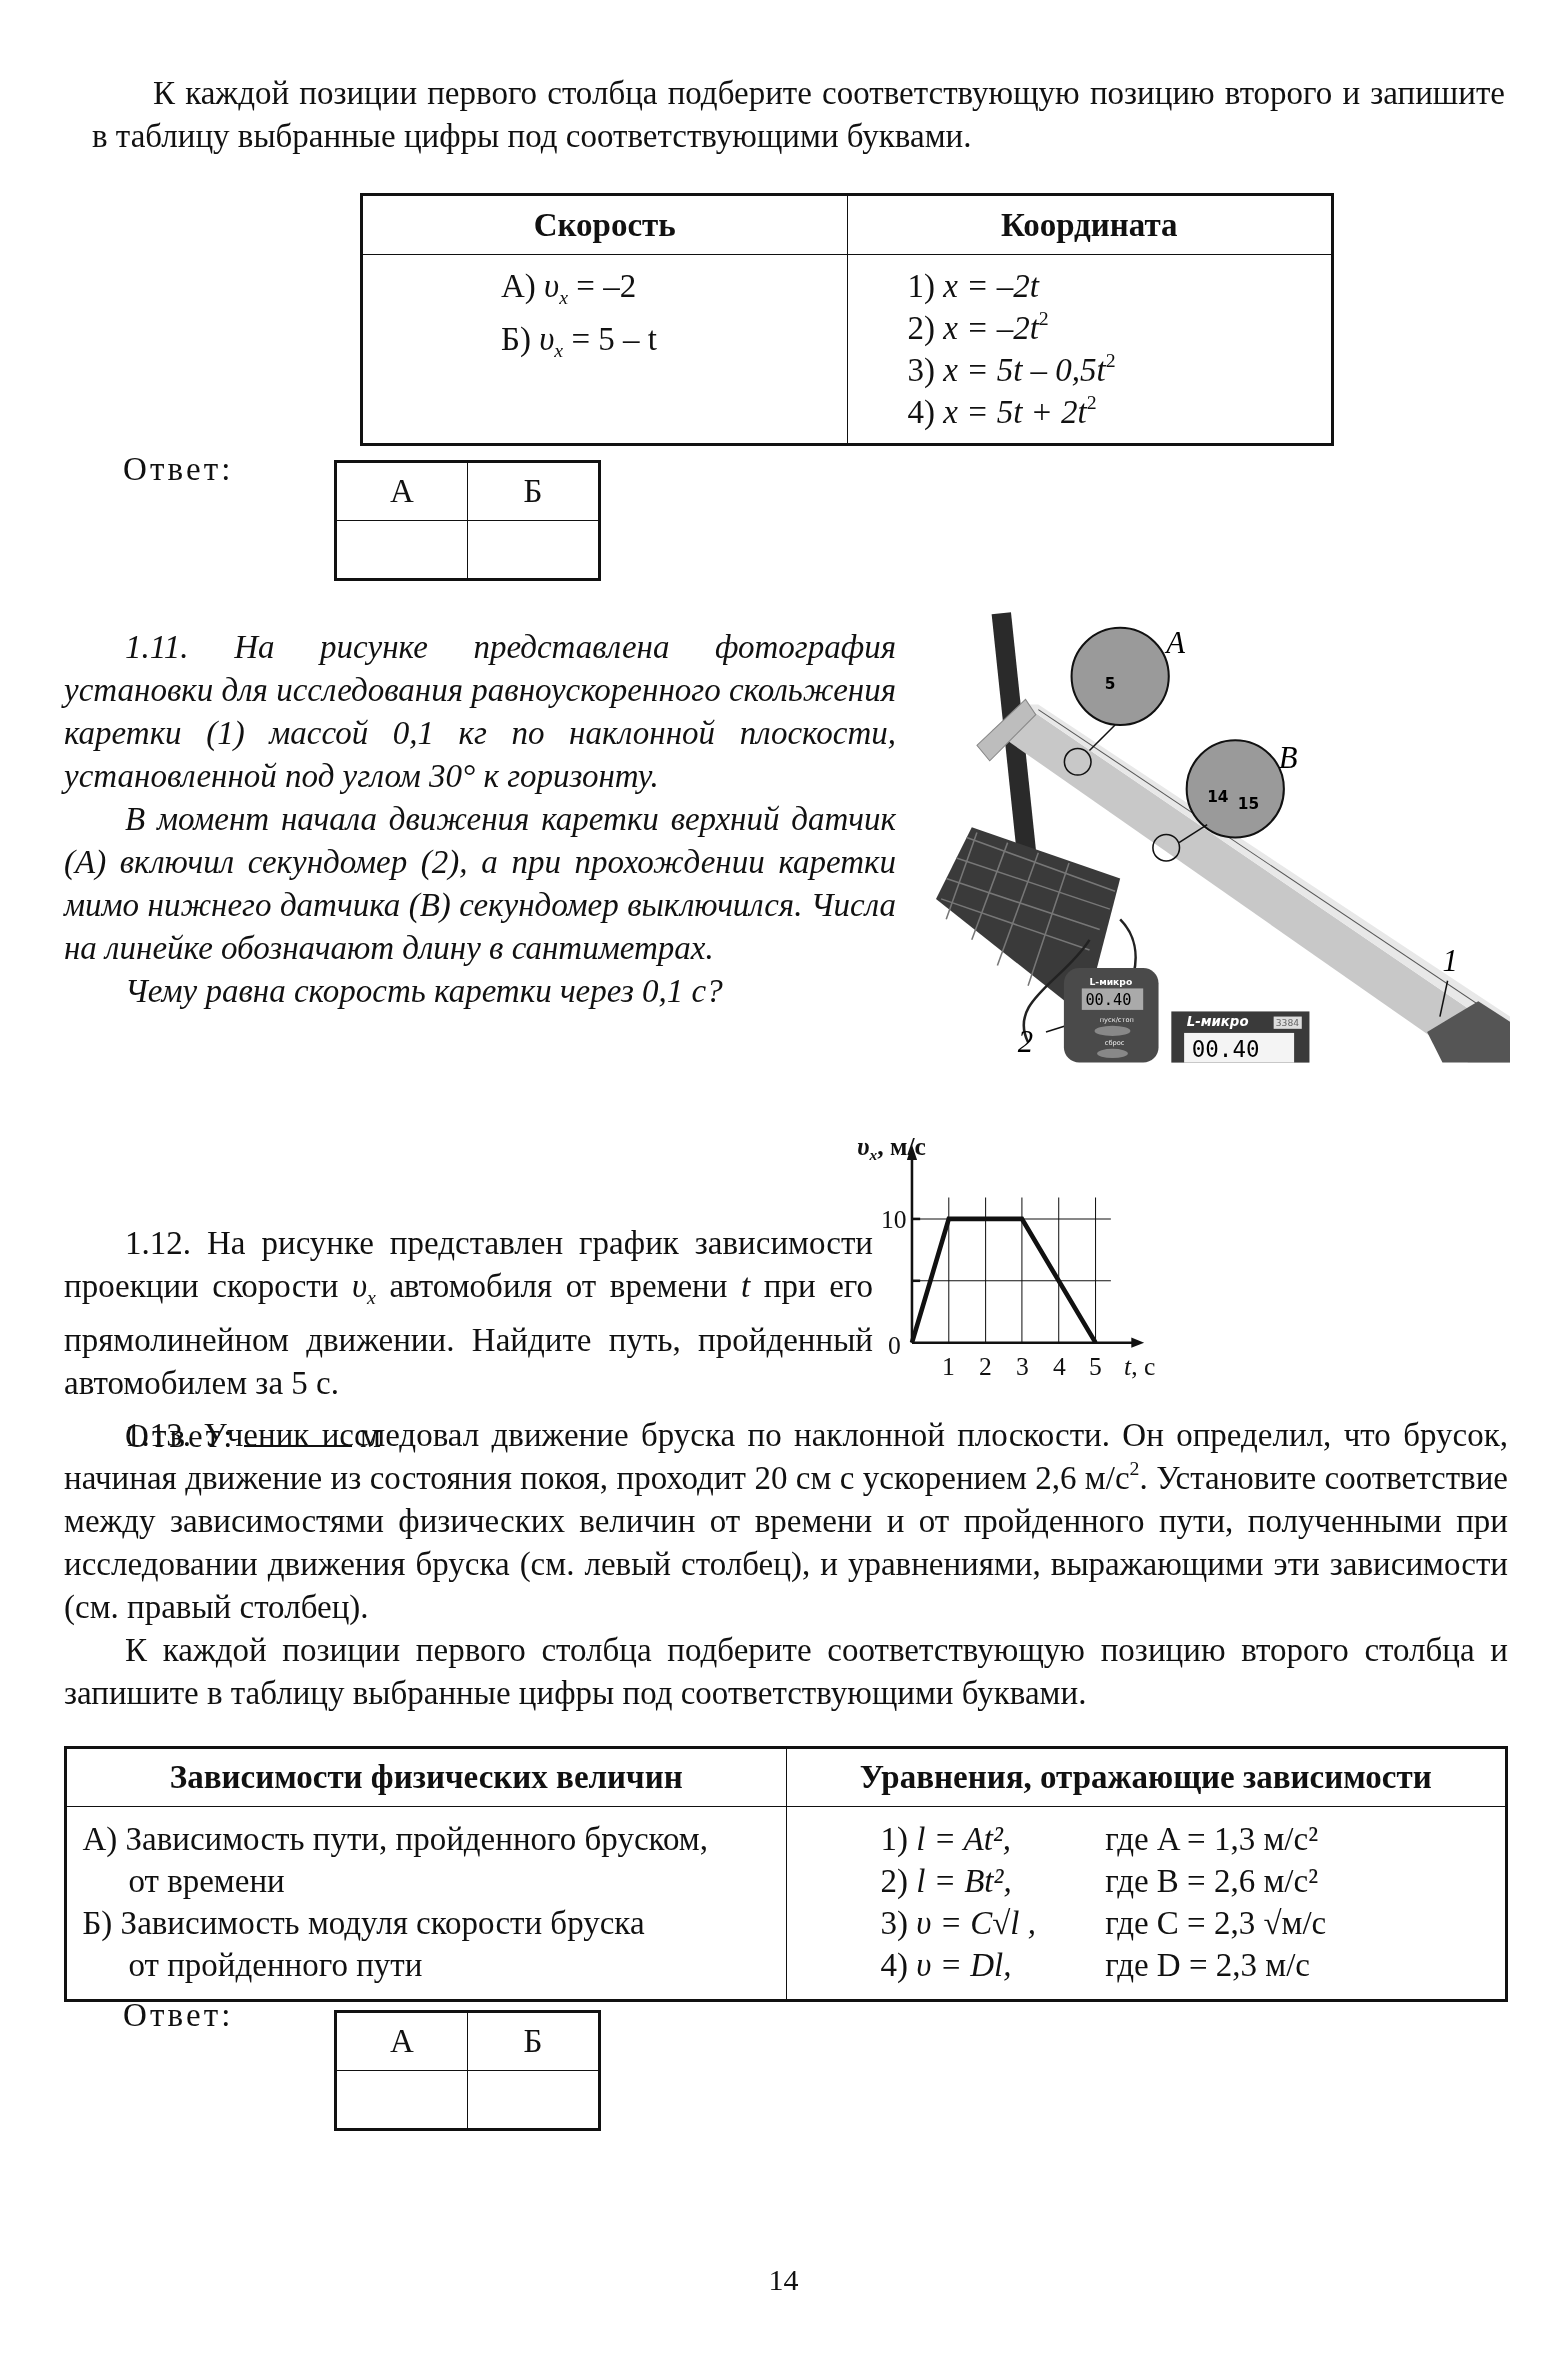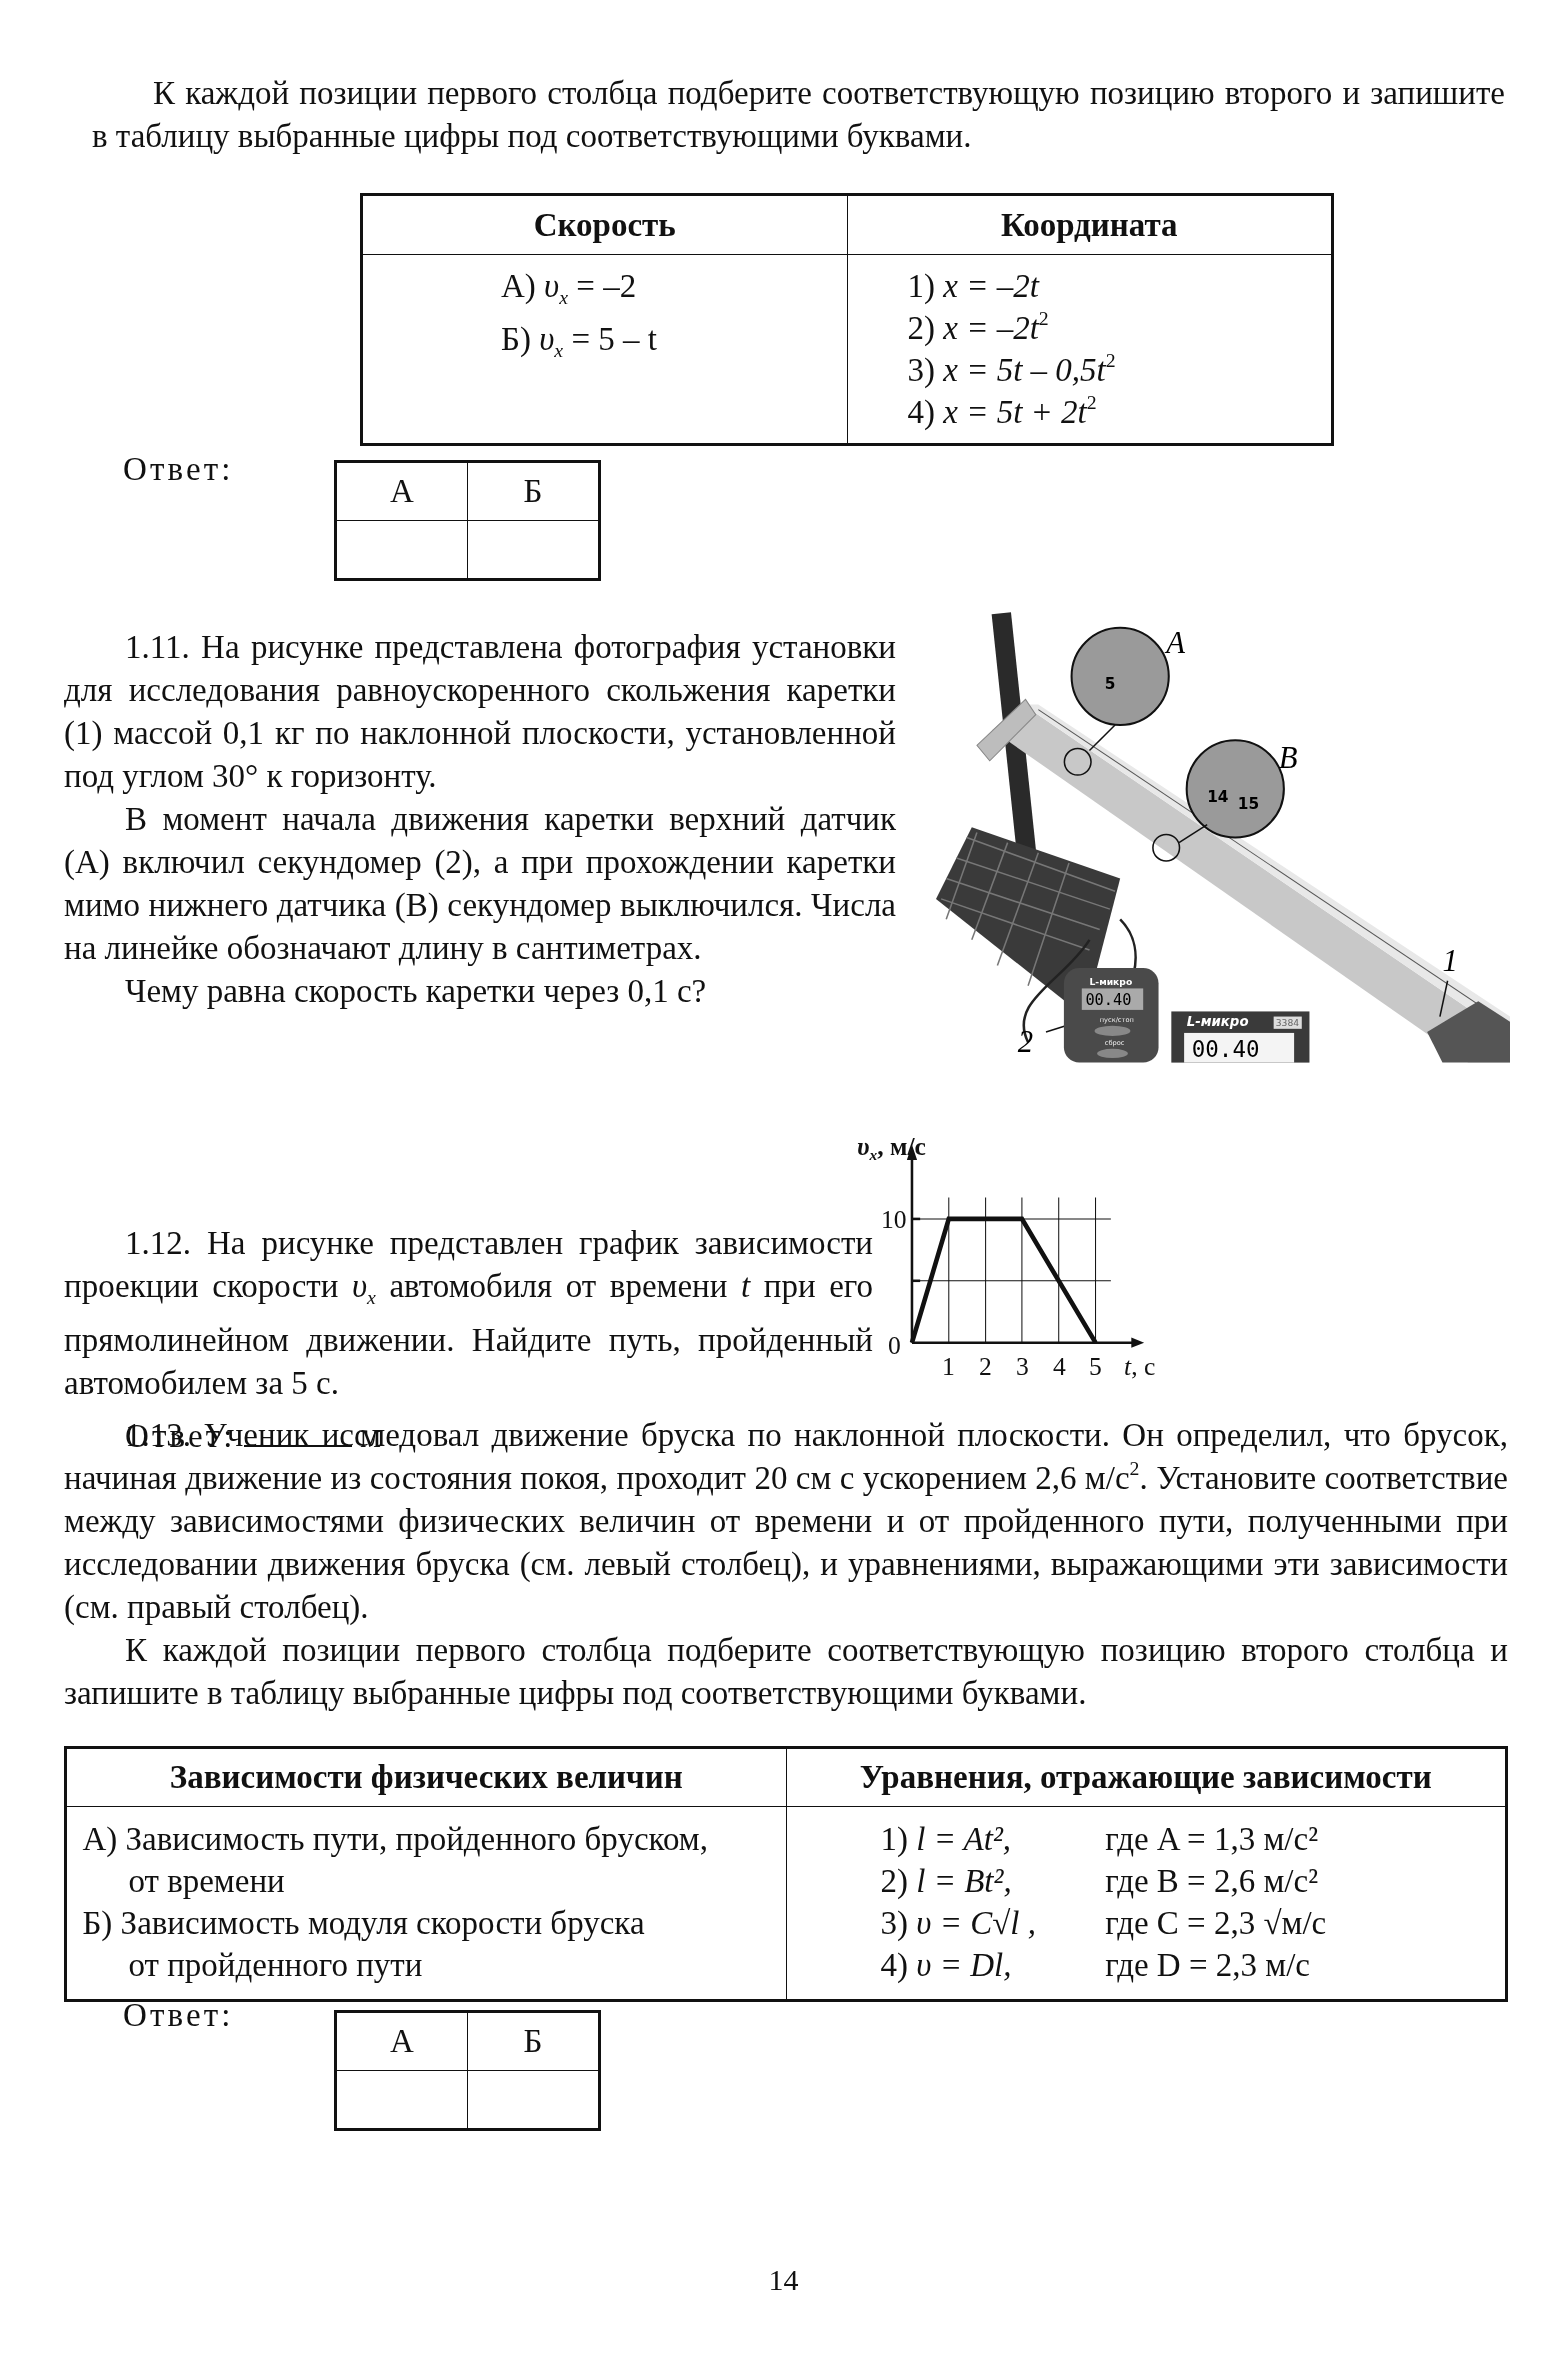--- a/index.html
+++ b/index.html
@@ -67,21 +67,21 @@
     <td>А</td>
     <td>Б</td>
   </tr>
   <tr>
     <td></td>
     <td></td>
   </tr>
 </tbody>
   </table>
 
-<div class="txt" style="left:64px; top:626px; width:832px;">
+<div class="txt" style="left:64px; top:626px; width:832px;font-style:italic;">
   <p class="para">1.11. На рисунке представлена фотография установки для исследования равноускоренного скольжения каретки (1) массой 0,1 кг по наклонной плоскости, установленной под углом 30° к горизонту.</p>
   <p class="para">В момент начала движения каретки верхний датчик (A) включил секундомер (2), а при прохождении каретки мимо нижнего датчика (B) секундомер выключился. Числа на линейке обозначают длину в сантиметрах.</p>
   <p class="para">Чему равна скорость каретки через 0,1 с?</p>
 </div>
 
 <div class="photo">
   <svg width="574" height="451" viewBox="0 0 1122 880">
 
     <rect x="140" y="0" width="38" height="620" fill="#2a2a2a" transform="rotate(-6 160 300)"></rect>
 

